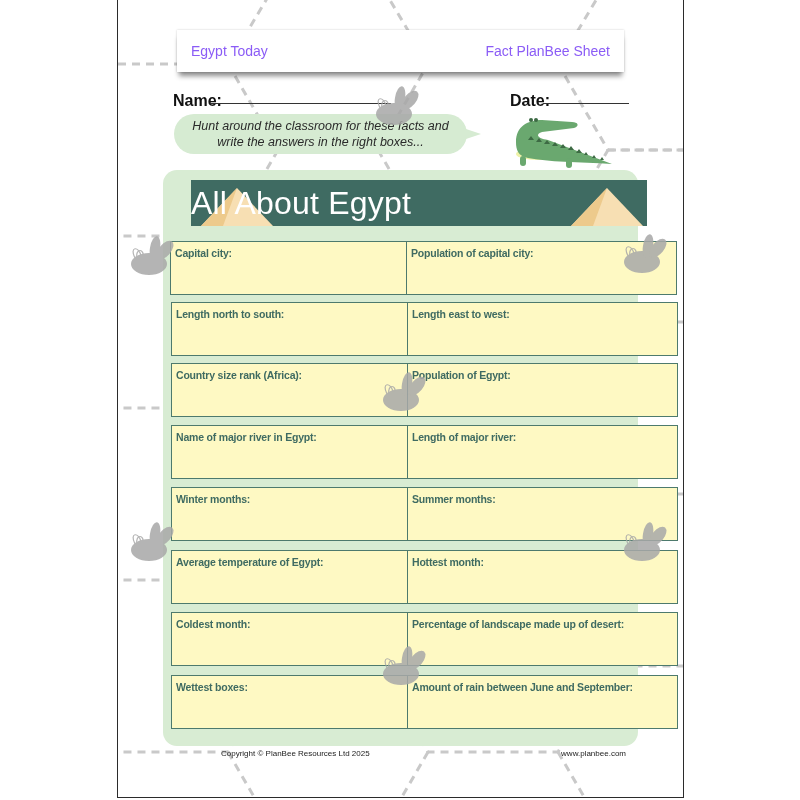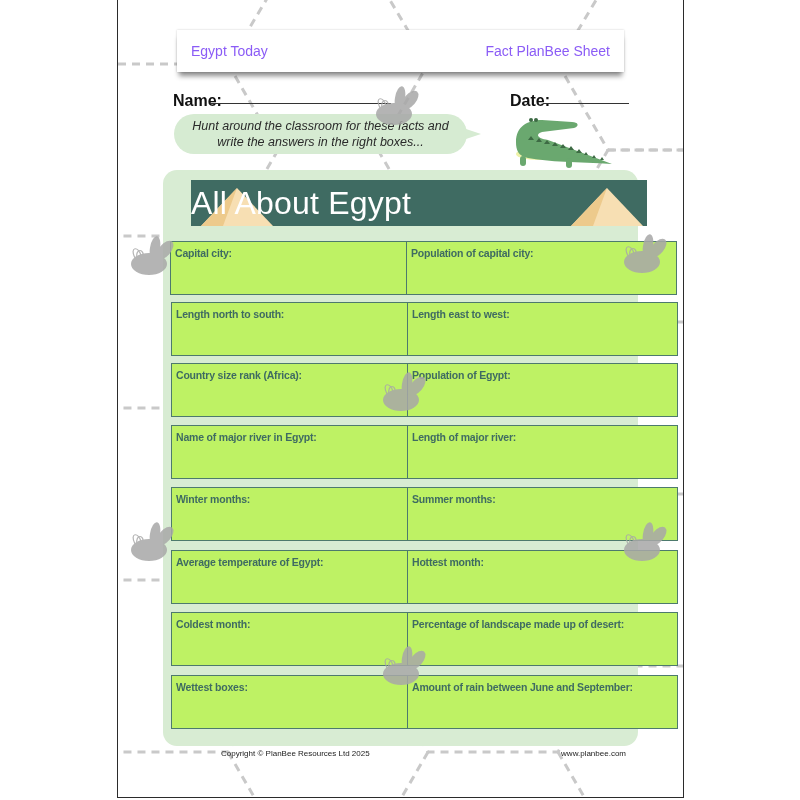--- a/index.html
+++ b/index.html
@@ -37,21 +37,21 @@
     background: #d8ecd3; border-radius: 14px;
   }
   .banner {
     position: absolute; left: 12px; top: 10px; width: 456px; height: 46px; background: #3f6b62; overflow: hidden;
     display: flex; align-items: center; justify-content: flex-start; margin-left: 16px;
   }
   .banner .title { color: #fff; font-size: 32px; font-weight: normal; letter-spacing: 0.2px; position: relative; z-index: 2; }
   .pyramid { position: absolute; bottom: 0; width: 72px; height: 40px; }
   .pyr-left { left: 10px; } .pyr-right { right: 4px; }
   .box {
-    position: absolute; width: 271px; height: 54px; background: #bef264; border: 1.5px solid #4d7a6d; box-sizing: border-box; text-decoration: underline;
+    position: absolute; width: 271px; height: 54px; background: #fef9c3; border: 1.5px solid #4d7a6d; box-sizing: border-box; text-decoration: underline;
   }
   .box .lbl { position: absolute; left: 4px; top: 5px; font-size: 10.5px; color: #3f6b62; font-weight: bold; letter-spacing: -0.2px; }
   .footer { position: absolute; top: 749px; font-size: 8px; color: #222; }
   .footer.left { left: 55px; margin-left: 48px; } .footer.right { right: 57px; margin-left: 16px; }
   .bee { position: absolute; width: 56px; height: 46px; opacity: 0.85; }
 </style>
 </head>
 <body>
 
 <div class="page">

